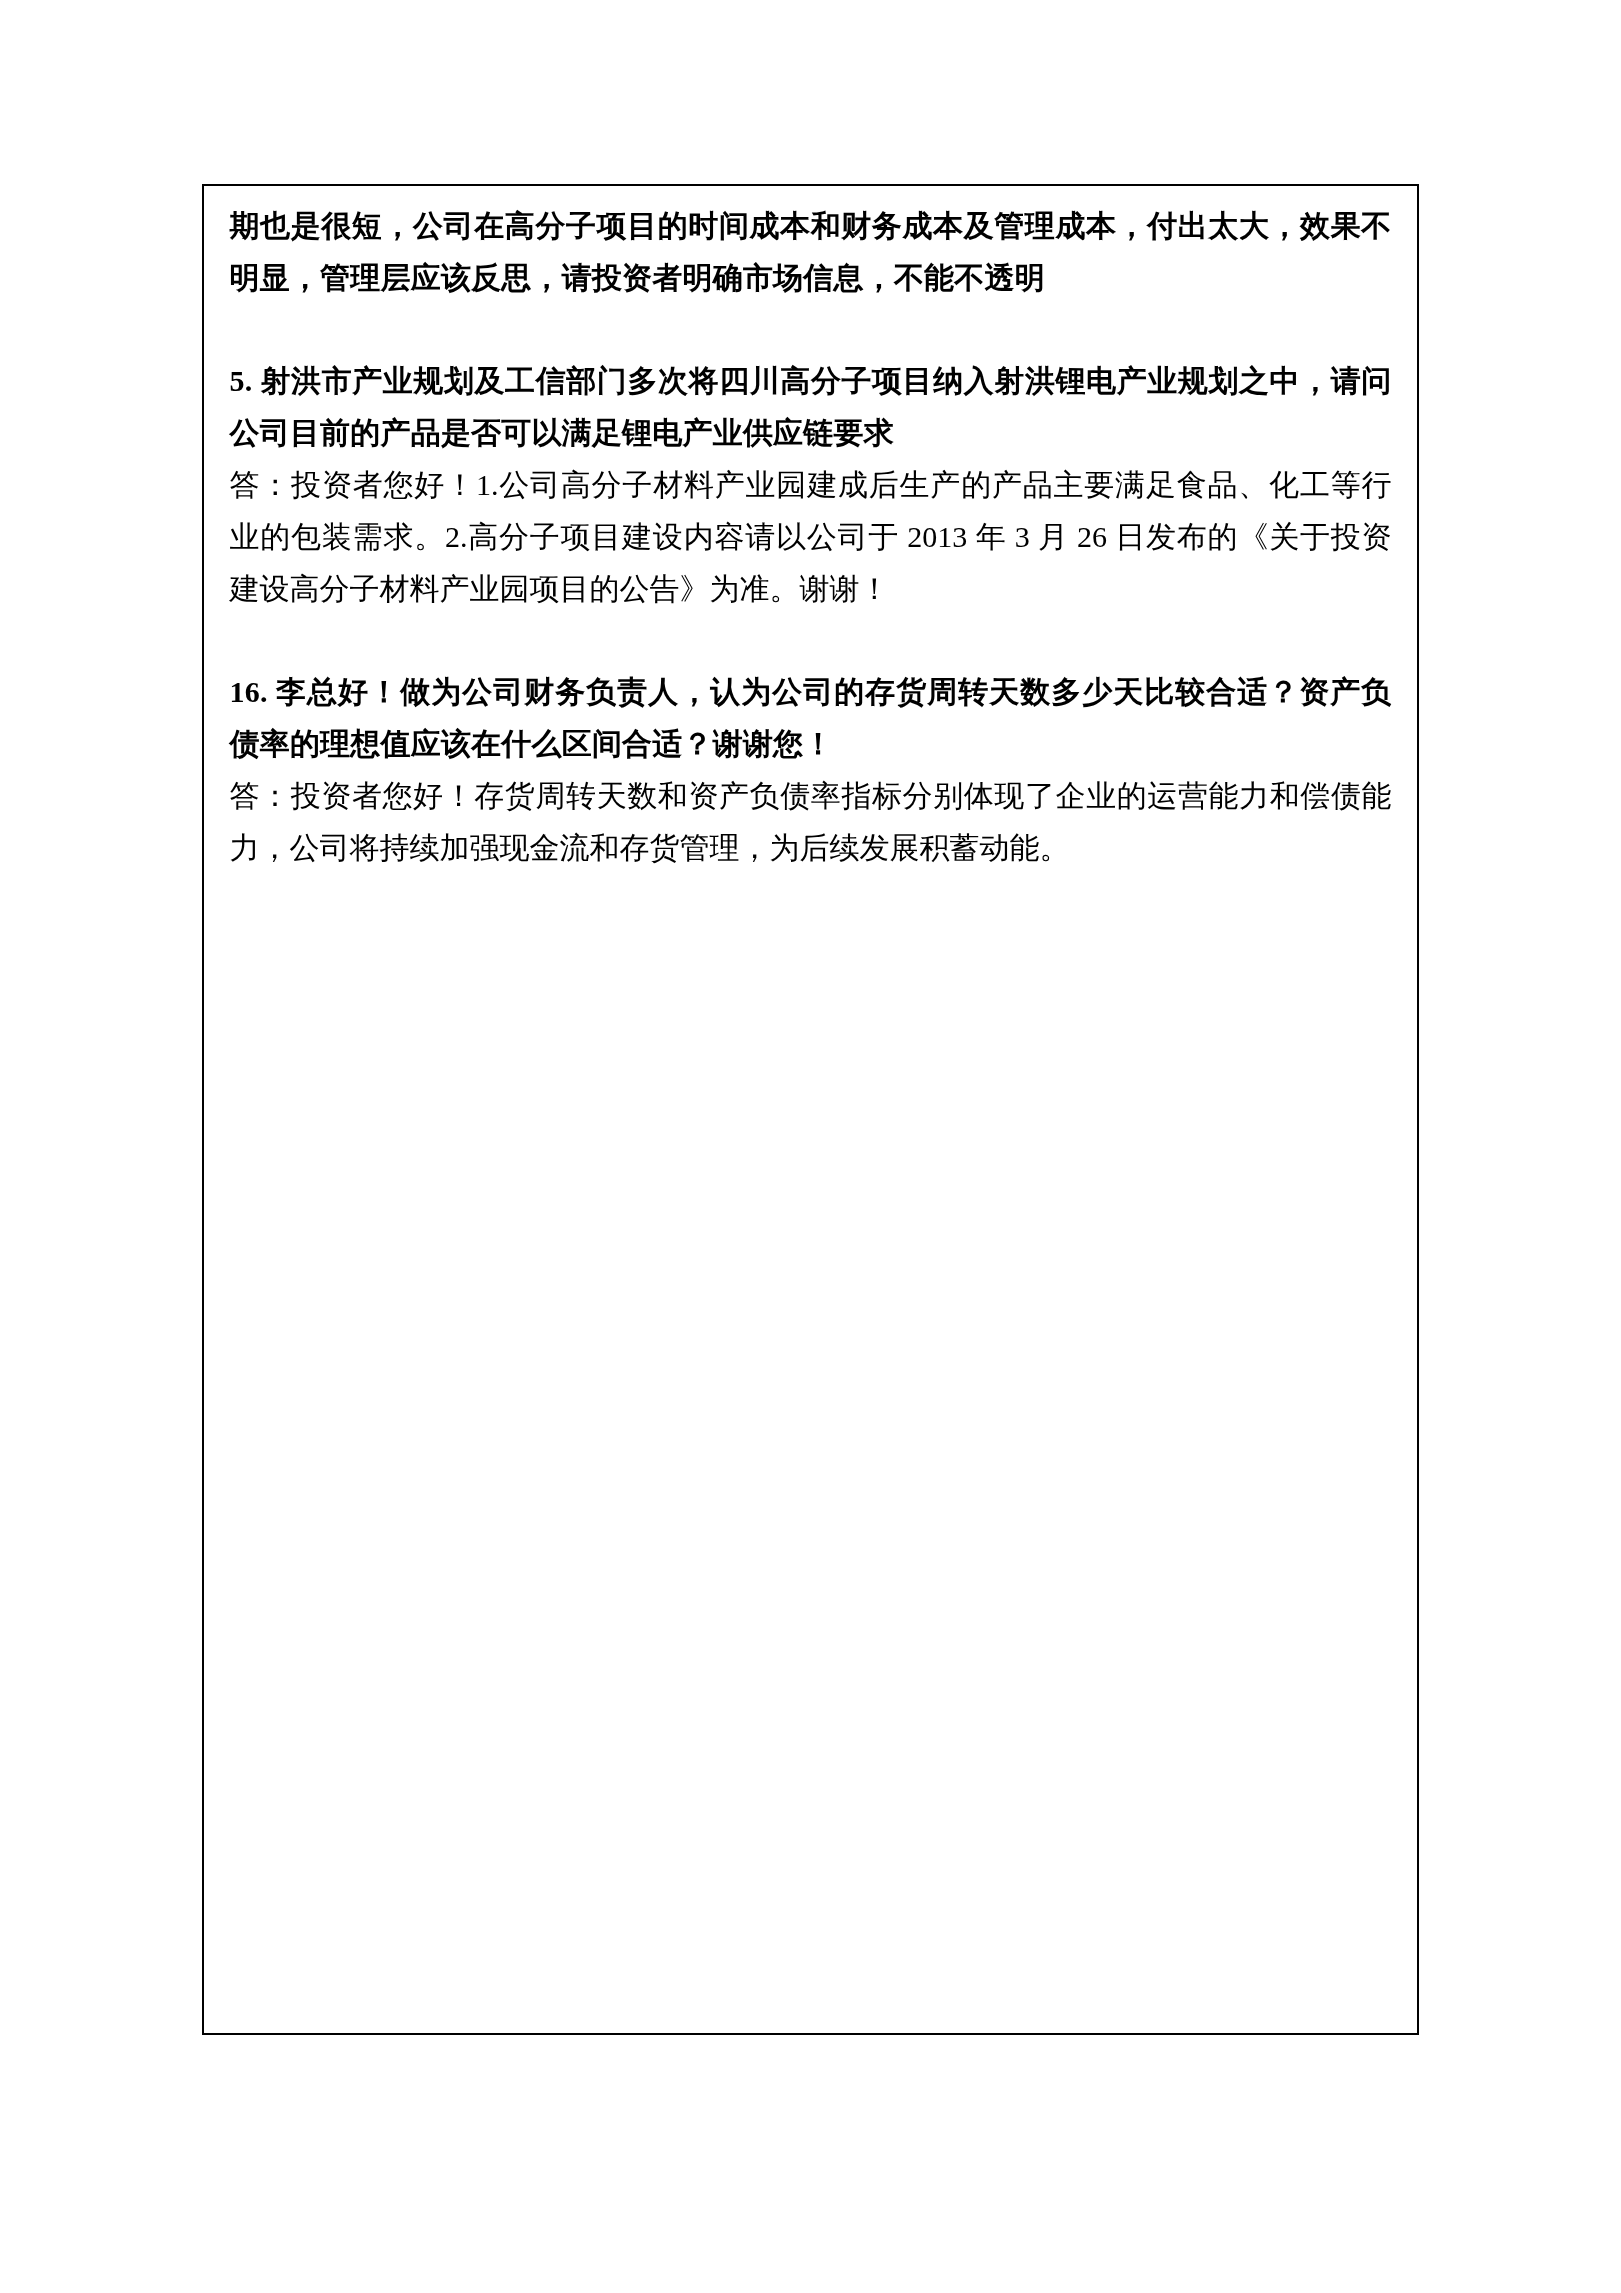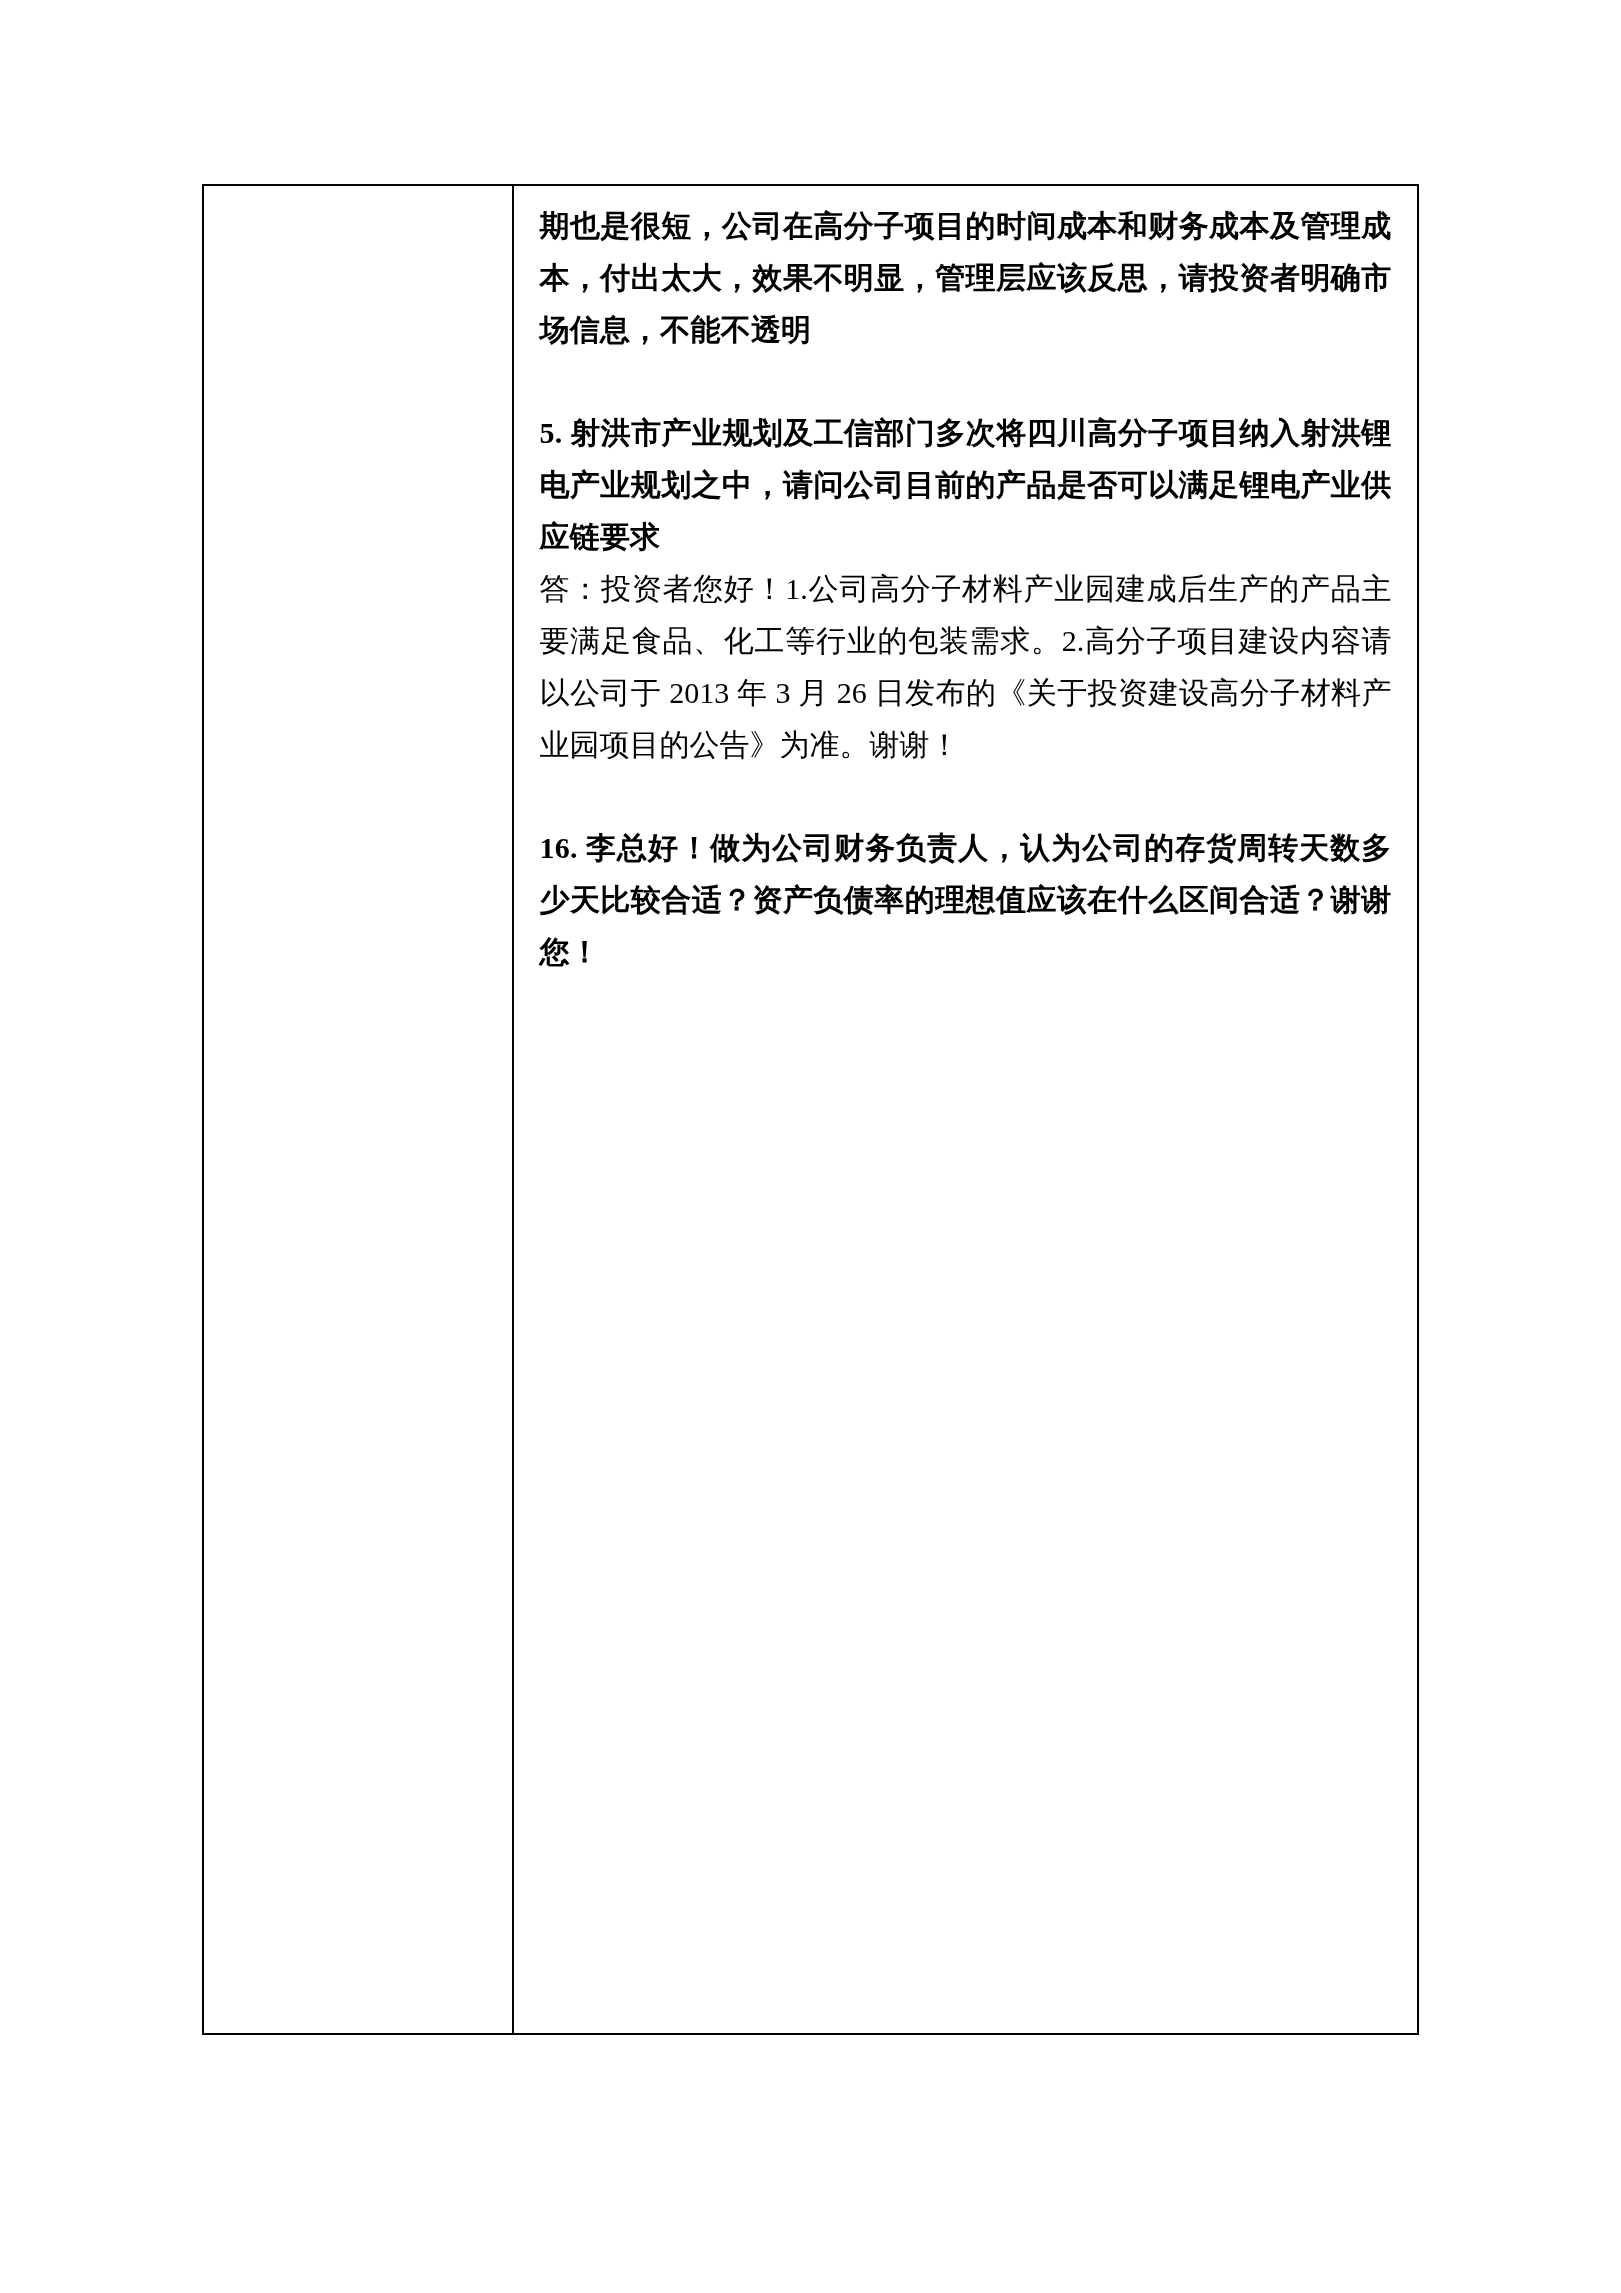--- a/index.html
+++ b/index.html
@@ -24,21 +24,21 @@
   
   .doc-table {
     position: absolute;
     left: 202px;
     top: 184px;
     width: 1217px;
     height: 1851px;
     border: 2px solid #000000;
     box-sizing: border-box;
     display: flex;
-    flex-direction: row;
+    flex-direction: column;
   }
   .col-left {
     width: 310px;
     border-right: 2px solid #000000;
     box-sizing: border-box;
   }
   .col-right {
     flex: 1;
     box-sizing: border-box;
     padding: 13.7px 25.5px 0 25.5px;
@@ -73,17 +73,18 @@
       <p class="para q-text">期也是很短，公司在高分子项目的时间成本和财务成本及管理成本，付出太大，效果不明显，管理层应该反思，请投资者明确市场信息，不能不透明</p>
 
       <div class="gap"></div>
 
       <p class="para q-text">5. 射洪市产业规划及工信部门多次将四川高分子项目纳入射洪锂电产业规划之中，请问公司目前的产品是否可以满足锂电产业供应链要求</p>
       <p class="para a-text">答：投资者您好！1.公司高分子材料产业园建成后生产的产品主要满足食品、化工等行业的包装需求。2.高分子项目建设内容请以公司于 2013 年 3 月 26 日发布的《关于投资建设高分子材料产业园项目的公告》为准。谢谢！</p>
 
       <div class="gap"></div>
 
       <p class="para q-text">16. 李总好！做为公司财务负责人，认为公司的存货周转天数多少天比较合适？资产负债率的理想值应该在什么区间合适？谢谢您！</p>
+      <p class="para a-text">答：投资者您好！存货周转天数和资产负债率指标分别体现了企业的运营能力和偿债能力，公司将持续加强现金流和存货管理，为后续发展积蓄动能。</p>
 
     </div>
   </div>
 </div>
 
 
 </body></html>

